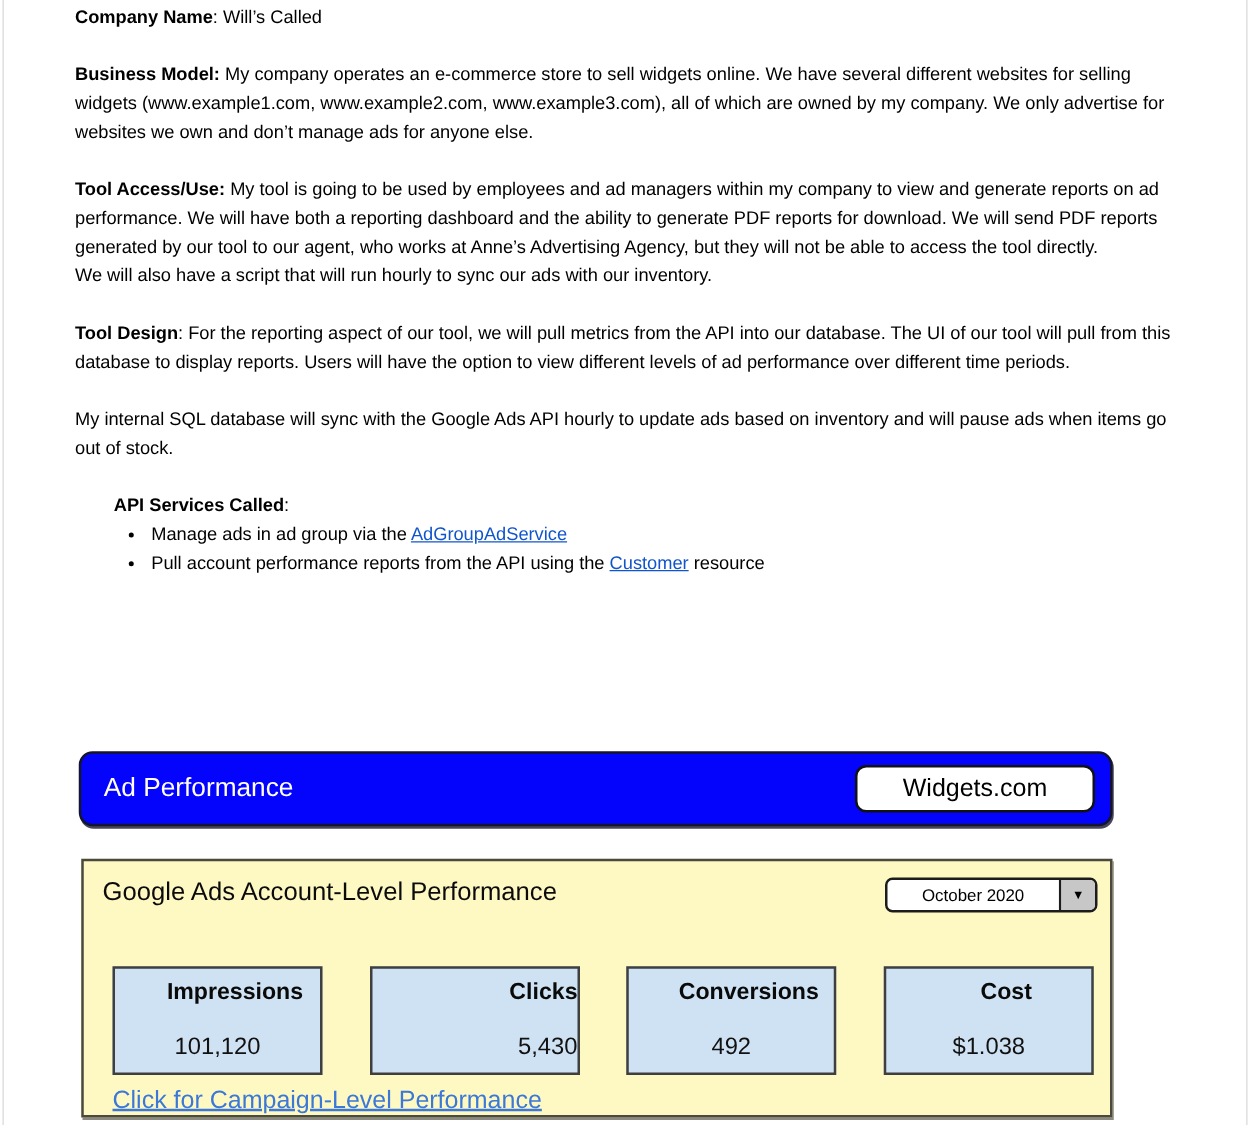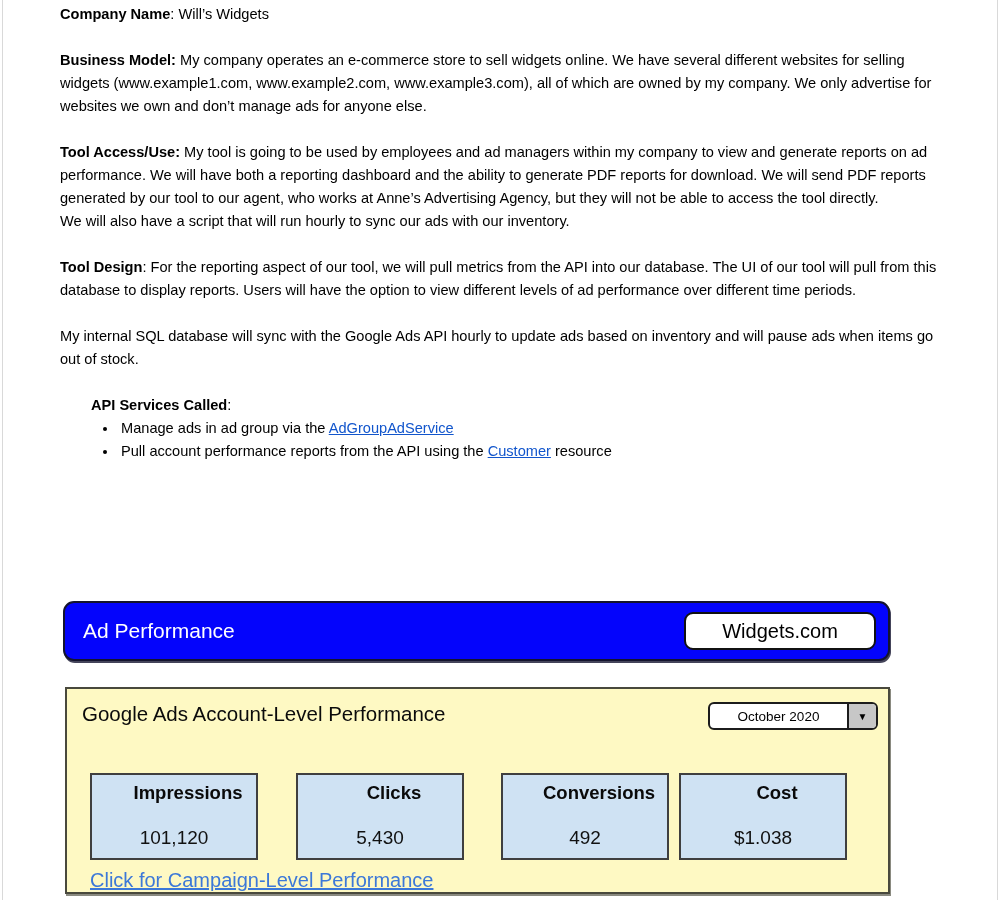--- a/index.html
+++ b/index.html
@@ -60,35 +60,35 @@
   }
 
   .metric-card{
     position:absolute;top:84px;width:168px;height:87px;
     background:#CFE2F3;border:2px solid #3f3f3f;box-sizing:border-box;
     display:flex;flex-direction:column;align-items:center;justify-content:space-between;
     padding:7px 0 9px 0;
   }
   .metric-label{font-weight:700;font-size:18.5px;color:#0a0a0a;padding-left:28px;}
   .metric-value{font-size:19px;color:#111;}
-  .card-1{left:23px;} .card-2{left:229px;} .card-3{left:434px;} .card-4{left:612px;}
+  .card-1{left:23px;} .card-2{left:229px;align-items:flex-end;} .card-3{left:434px;} .card-4{left:640px;}
 
   .panel-link{
     position:absolute;left:23px;top:180px;font-size:20px;
     color:#3C78D8;text-decoration:underline;cursor:pointer;
   }
 </style>
 </head>
 <body>
 
 <div class="page-edge edge-left"></div>
 <div class="page-edge edge-right"></div>
 
 <div class="doc">
-  <p><span class="b">Company Name</span><span>: Will’s Widgets</span></p>
+  <p><span class="b">Company Name</span><span>: Will’s Called</span></p>
 
   <p><span class="b">Business Model:</span><span> My company operates an e-commerce store to sell widgets online. We have several different websites for selling widgets (www.example1.com, www.example2.com, www.example3.com), all of which are owned by my company. We only advertise for websites we own and don’t manage ads for anyone else.</span></p>
 
   <p><span class="b">Tool Access/Use:</span><span> My tool is going to be used by employees and ad managers within my company to view and generate reports on ad performance. We will have both a reporting dashboard and the ability to generate PDF reports for download. We will send PDF reports generated by our tool to our agent, who works at Anne’s Advertising Agency, but they will not be able to access the tool directly.</span><span class="block">We will also have a script that will run hourly to sync our ads with our inventory.</span></p>
 
   <p><span class="b">Tool Design</span><span>: For the reporting aspect of our tool, we will pull metrics from the API into our database. The UI of our tool will pull from this database to display reports. Users will have the option to view different levels of ad performance over different time periods.</span></p>
 
   <p><span>My internal SQL database will sync with the Google Ads API hourly to update ads based on inventory and will pause ads when items go out of stock.</span></p>
 
   <p style="margin-bottom:0;margin-left:31px;"><span class="b">API Services Called</span><span>:</span></p>

